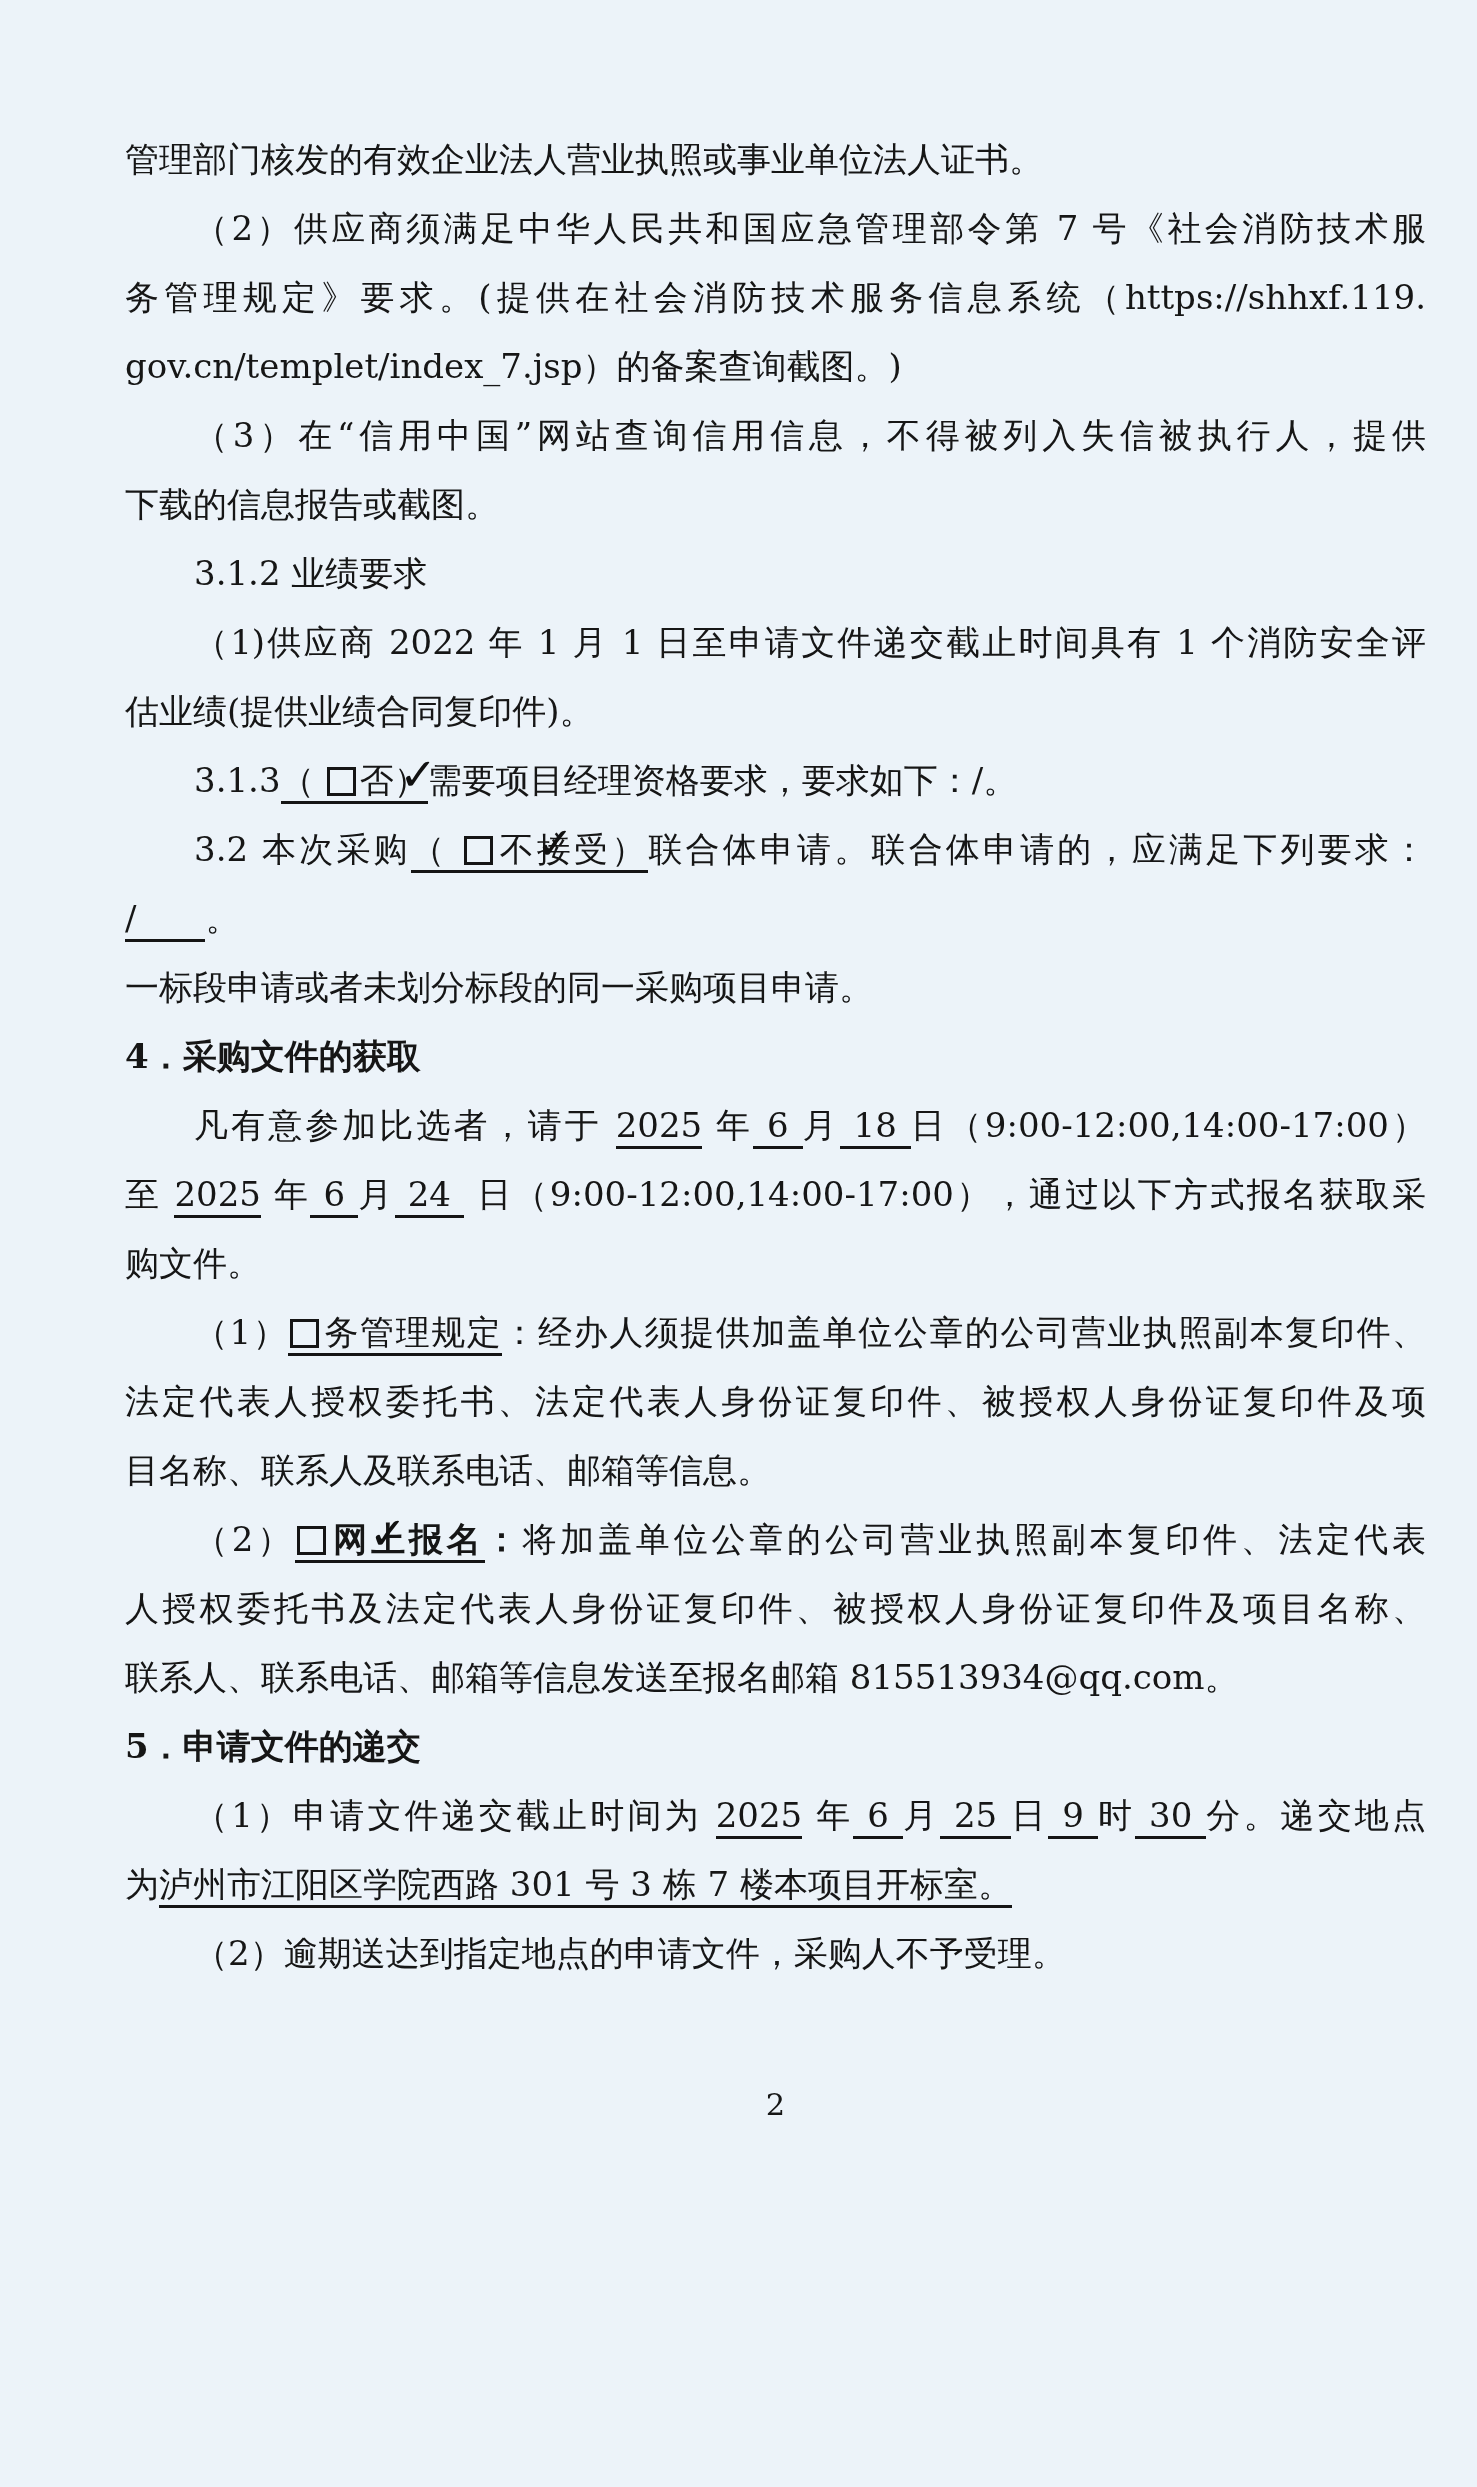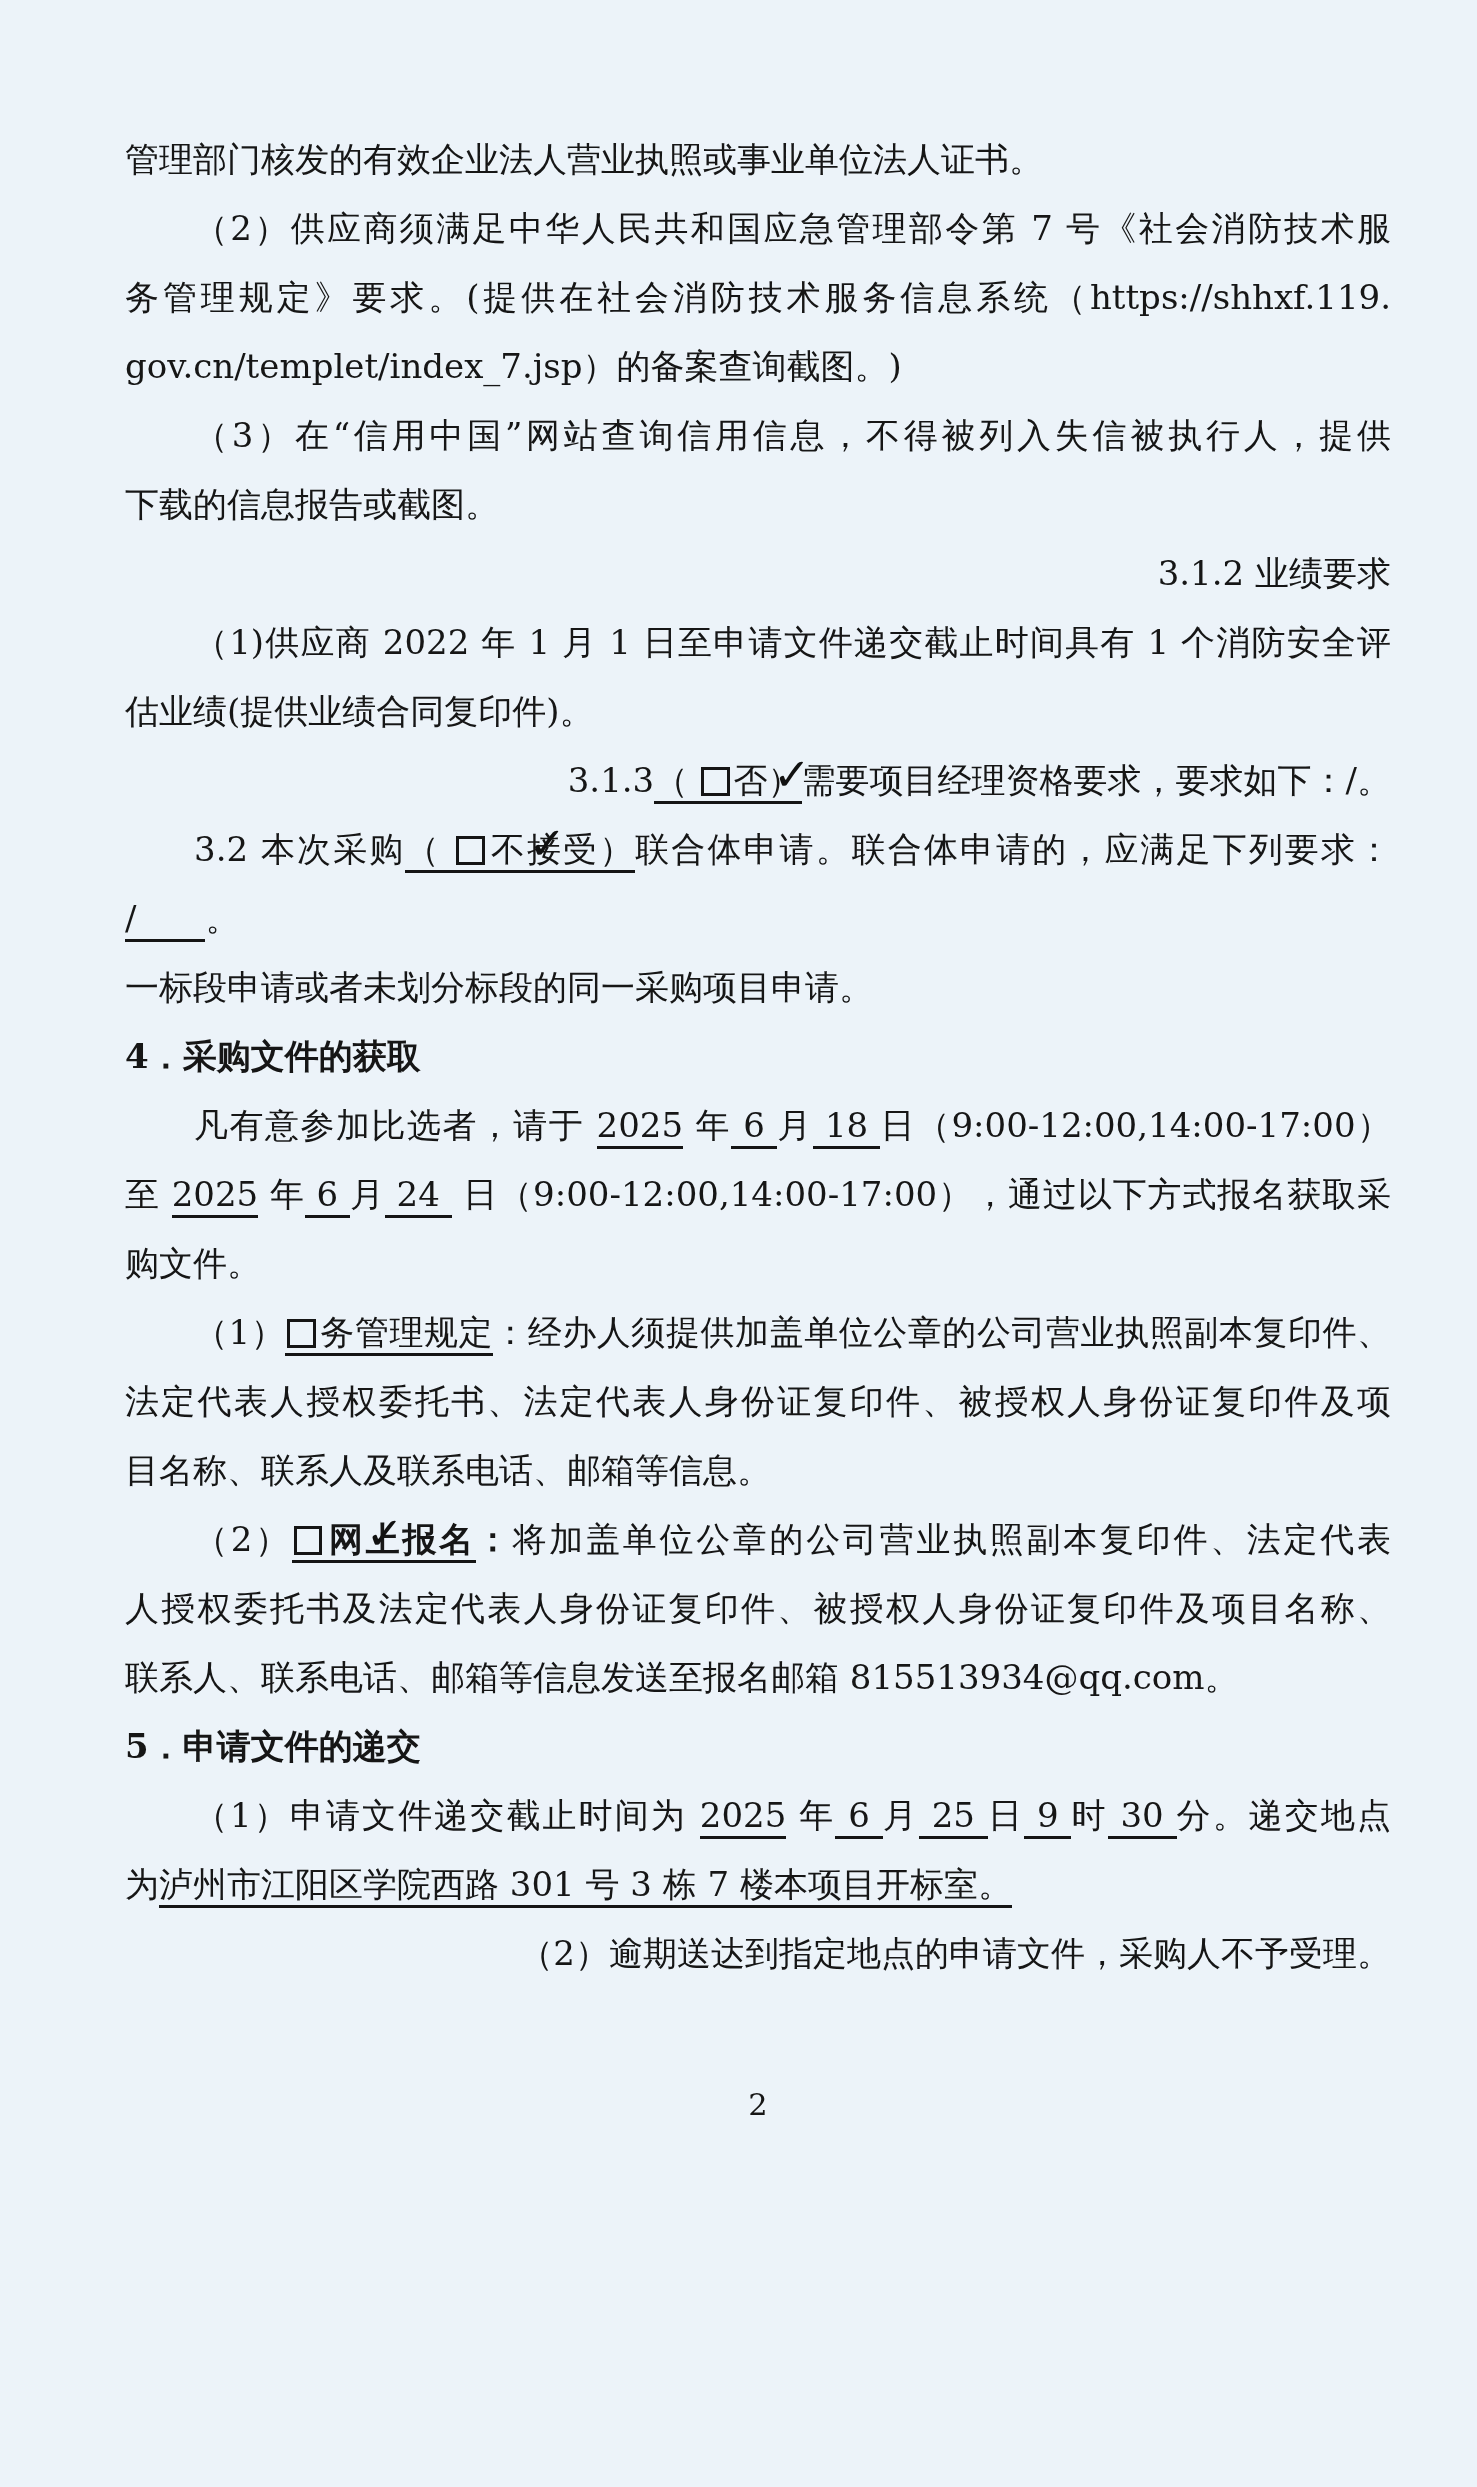--- a/index.html
+++ b/index.html
@@ -11,31 +11,31 @@
     height: 2487px;
     background: #ecf3f9;
     overflow: hidden;
     font-family: "DejaVu Serif", "Liberation Serif", serif;
     color: #161616;
   }
   .doc {
     box-sizing: border-box;
     width: 1478px;
     height: 1803px;
-    padding: 125px 87px 0 125px;
+    padding: 125px 52px 0 125px;
   }
   .line {
     height: 69px;
     line-height: 69px;
     font-size: 34px;
     white-space: normal;
     overflow: visible;
   }
   .line span { white-space: pre; }
-  .ind { text-indent: 69px; text-align: right; }
+  .ind { text-indent: 69px; }
   .j {
     text-align: justify;
     text-align-last: justify;
   }
   .hd { font-weight: bold; }
   .b  { font-weight: bold; }
   .u  {
     border-bottom: 3px solid #151515;
     padding-bottom: 1px;
   }

